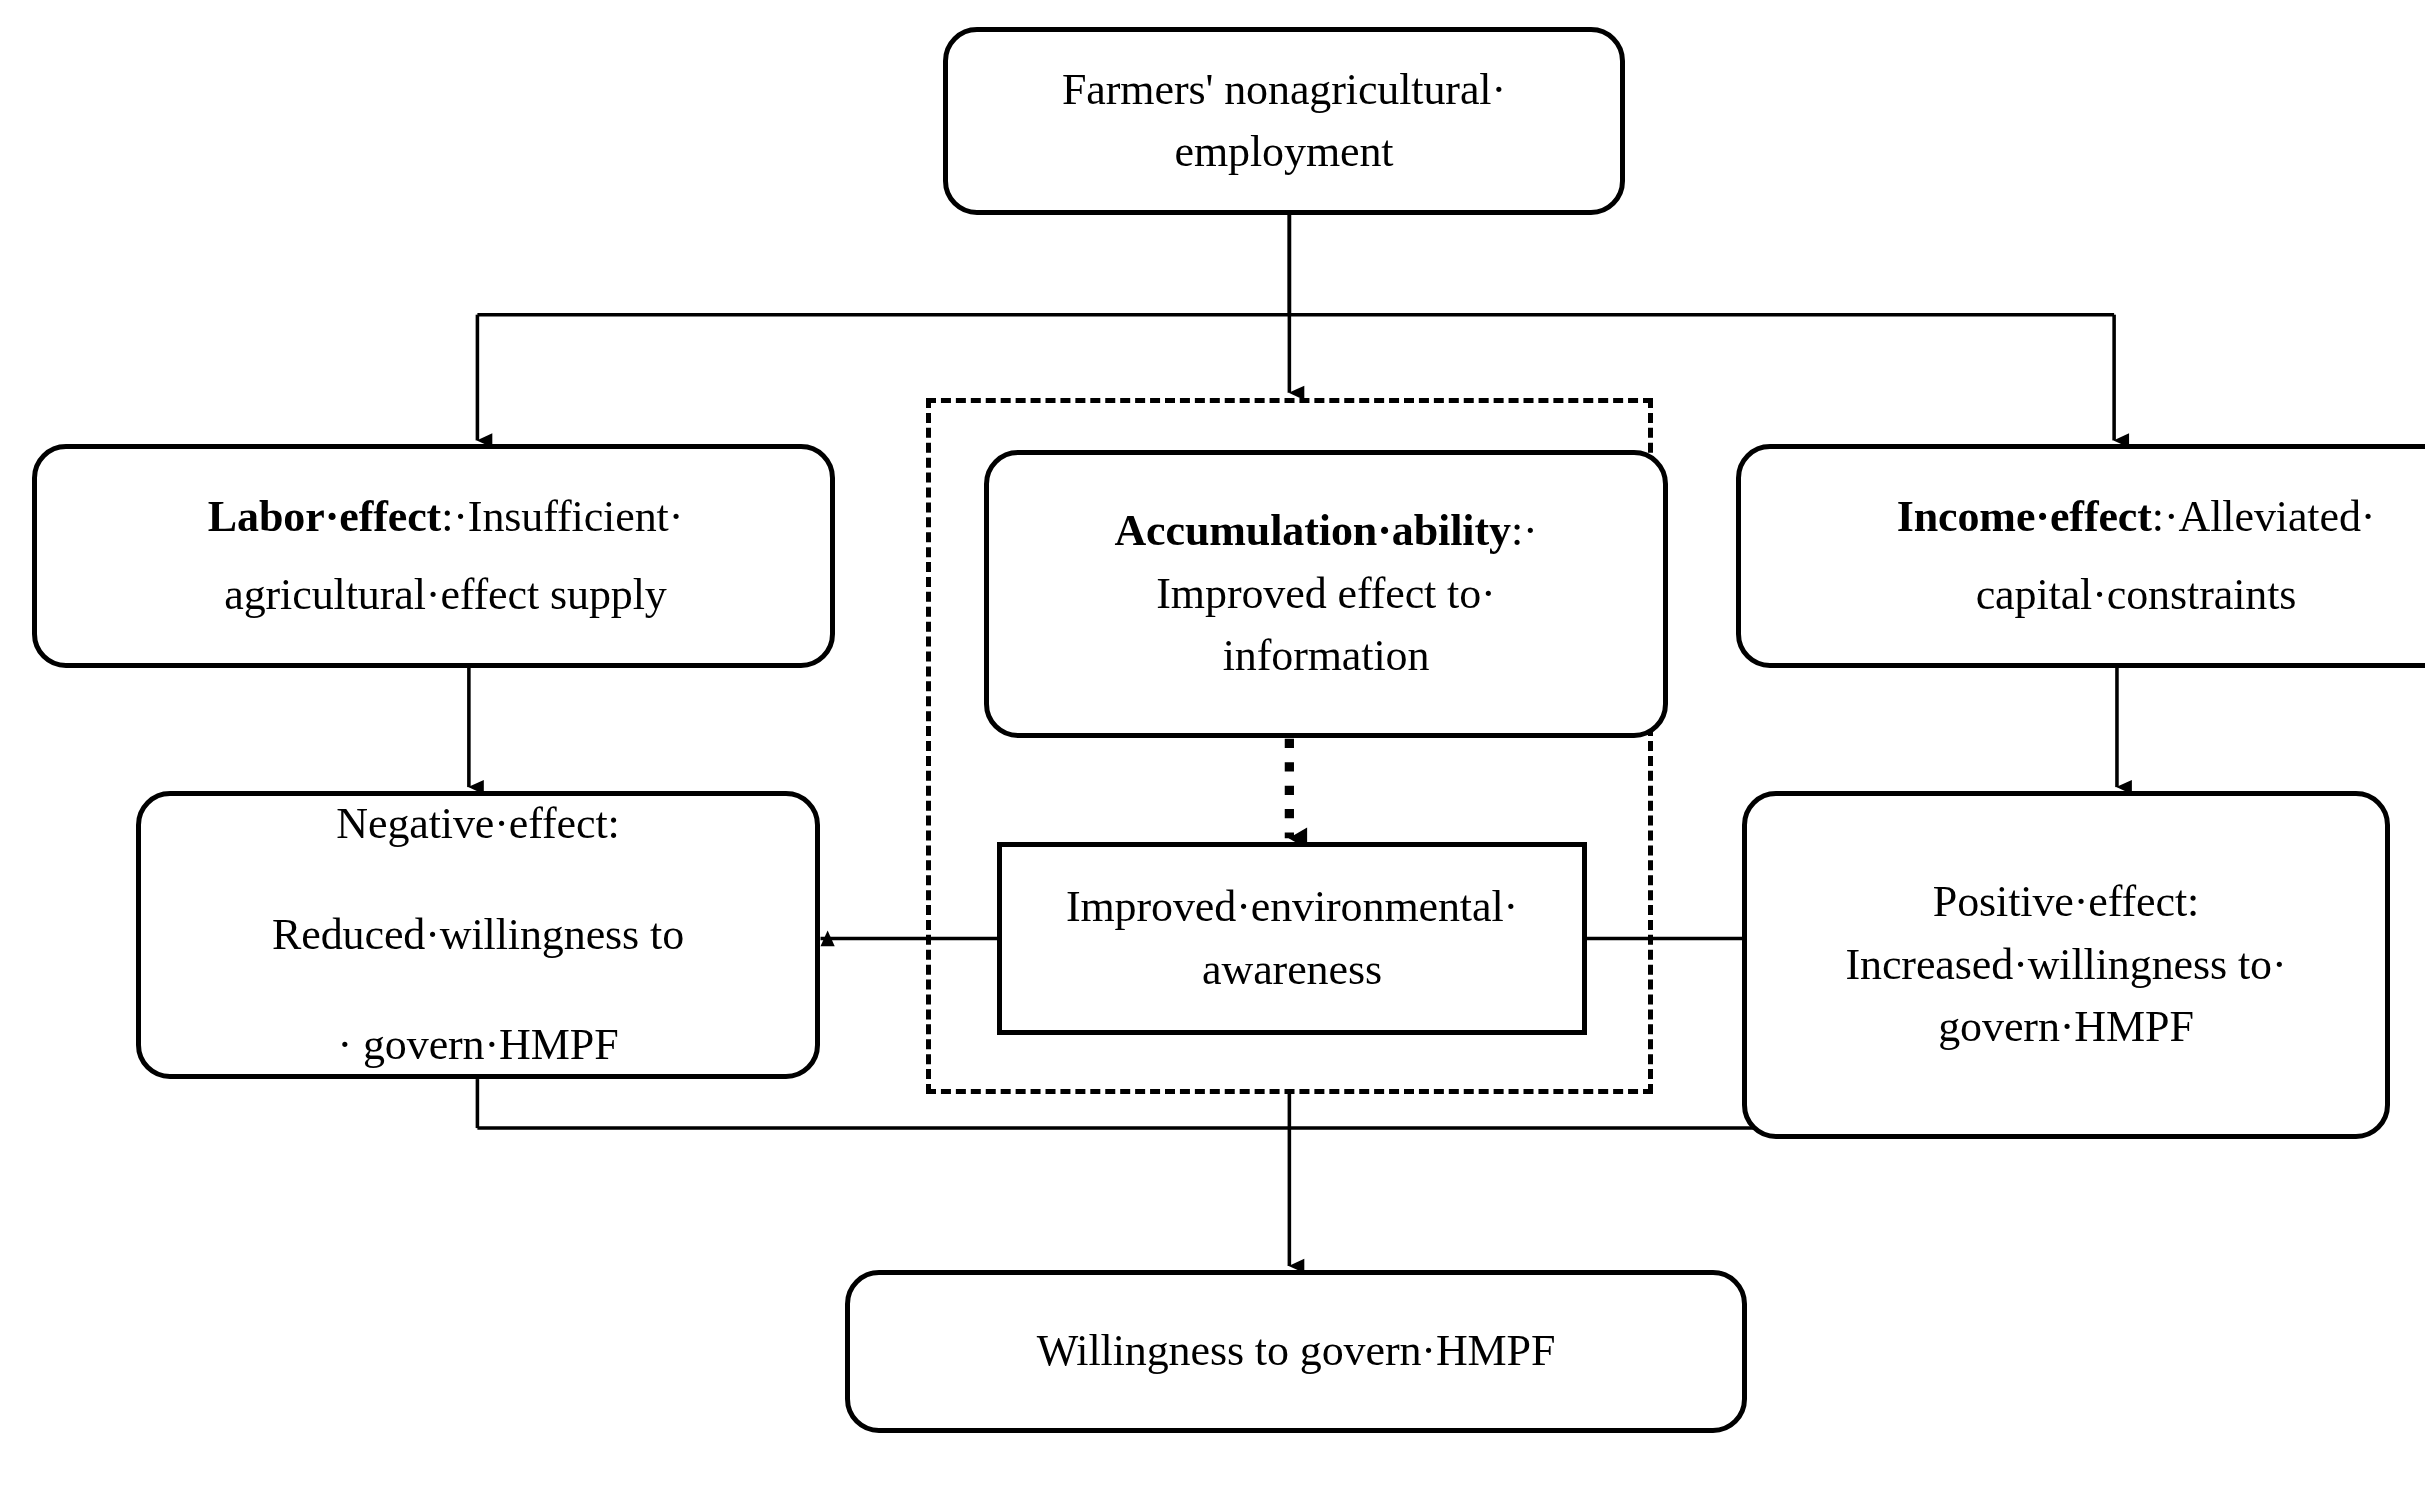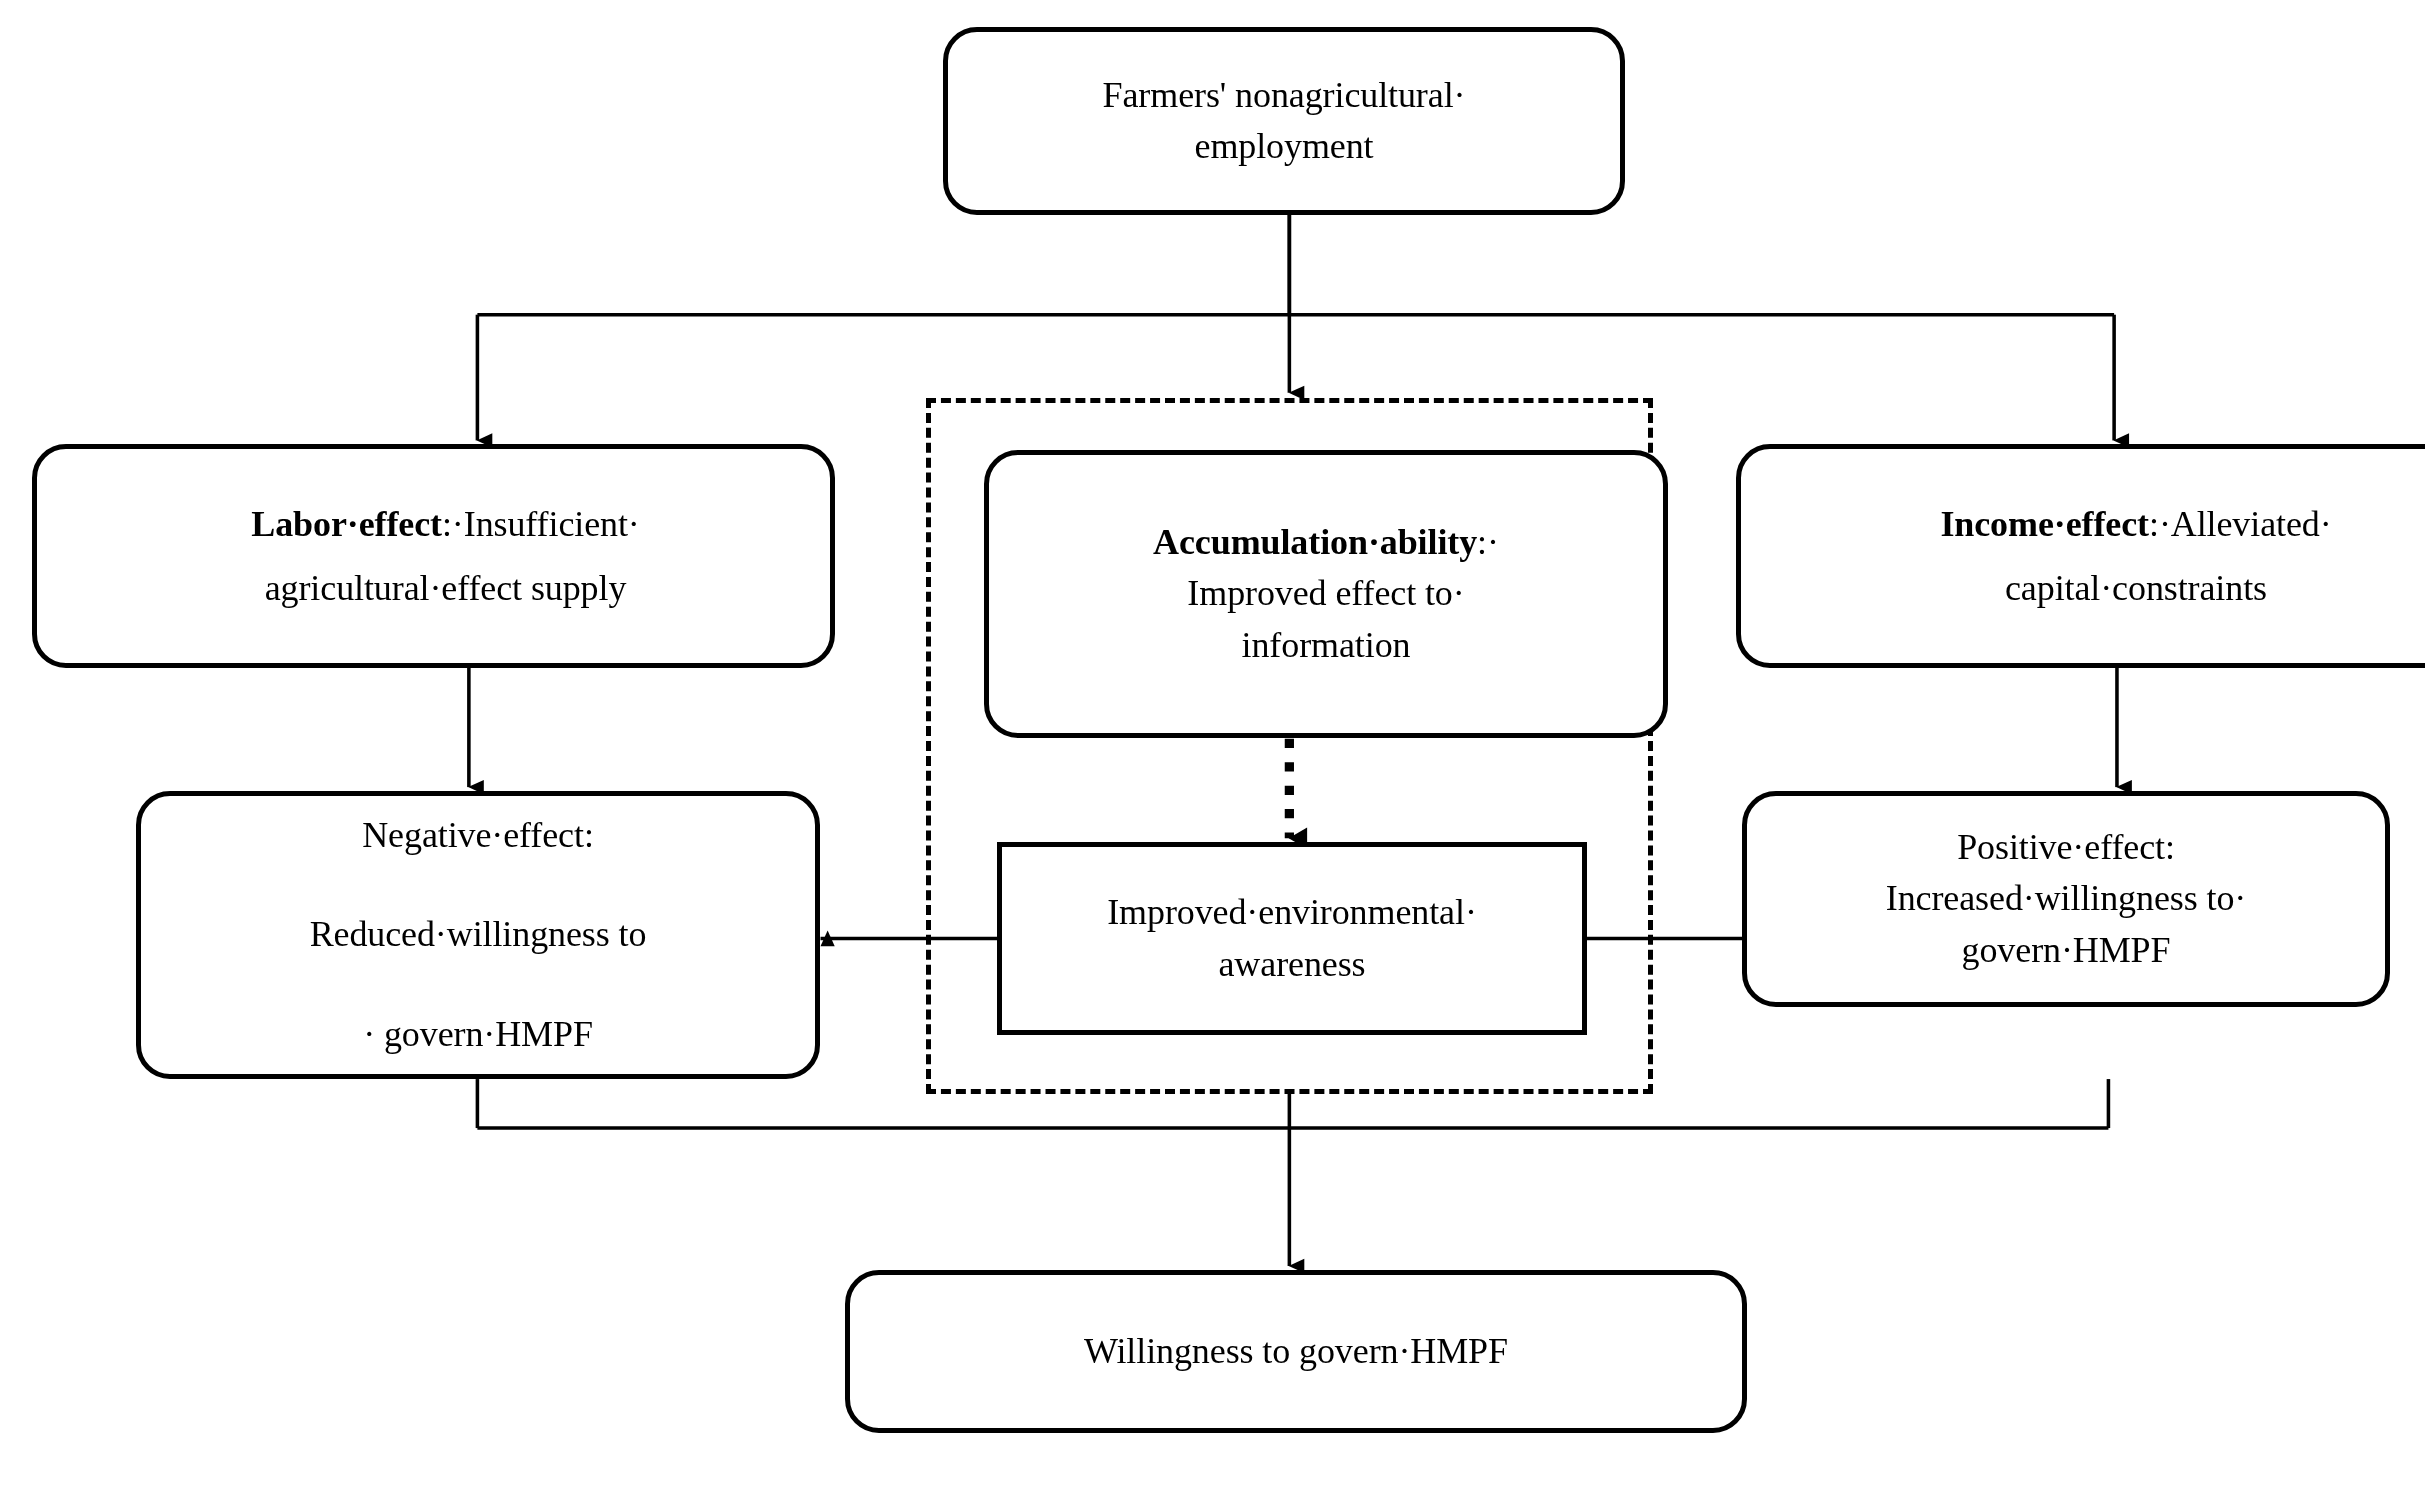--- a/index.html
+++ b/index.html
@@ -39,21 +39,21 @@
     z-index: 3;
   }
   .node.sharp {
     border-radius: 0;
     border-width: 5px;
   }
   .node .line {
     display: block;
     width: 100%;
     white-space: nowrap;
-    font-size: 36px;
+    font-size: 44px;
     line-height: 1.42;
     letter-spacing: -0.1px;
   }
   .node .line.gap {
     line-height: 1.78;
     padding-left: 24px;
   }
   .node .line b {
     font-weight: bold;
   }
@@ -155,21 +155,21 @@
     <span class="line">Negative·effect:</span>
     <span class="line">Reduced·willingness to</span>
     <span class="line">· govern·HMPF</span>
   </div>
 
   <div class="node sharp" style="left:997px; top:842px; width:590px; height:193px;">
     <span class="line">Improved·environmental·</span>
     <span class="line">awareness</span>
   </div>
 
-  <div class="node" style="left:1742px; top:791px; width:648px; height:216px;">
+  <div class="node" style="left:1742px; top:791px; width:648px; height:348px;">
     <span class="line">Positive·effect:</span>
     <span class="line">Increased·willingness to·</span>
     <span class="line">govern·HMPF</span>
   </div>
 
   <div class="node" style="left:845px; top:1270px; width:902px; height:163px;">
     <span class="line">Willingness to govern·HMPF</span>
   </div>
 
 </div>

